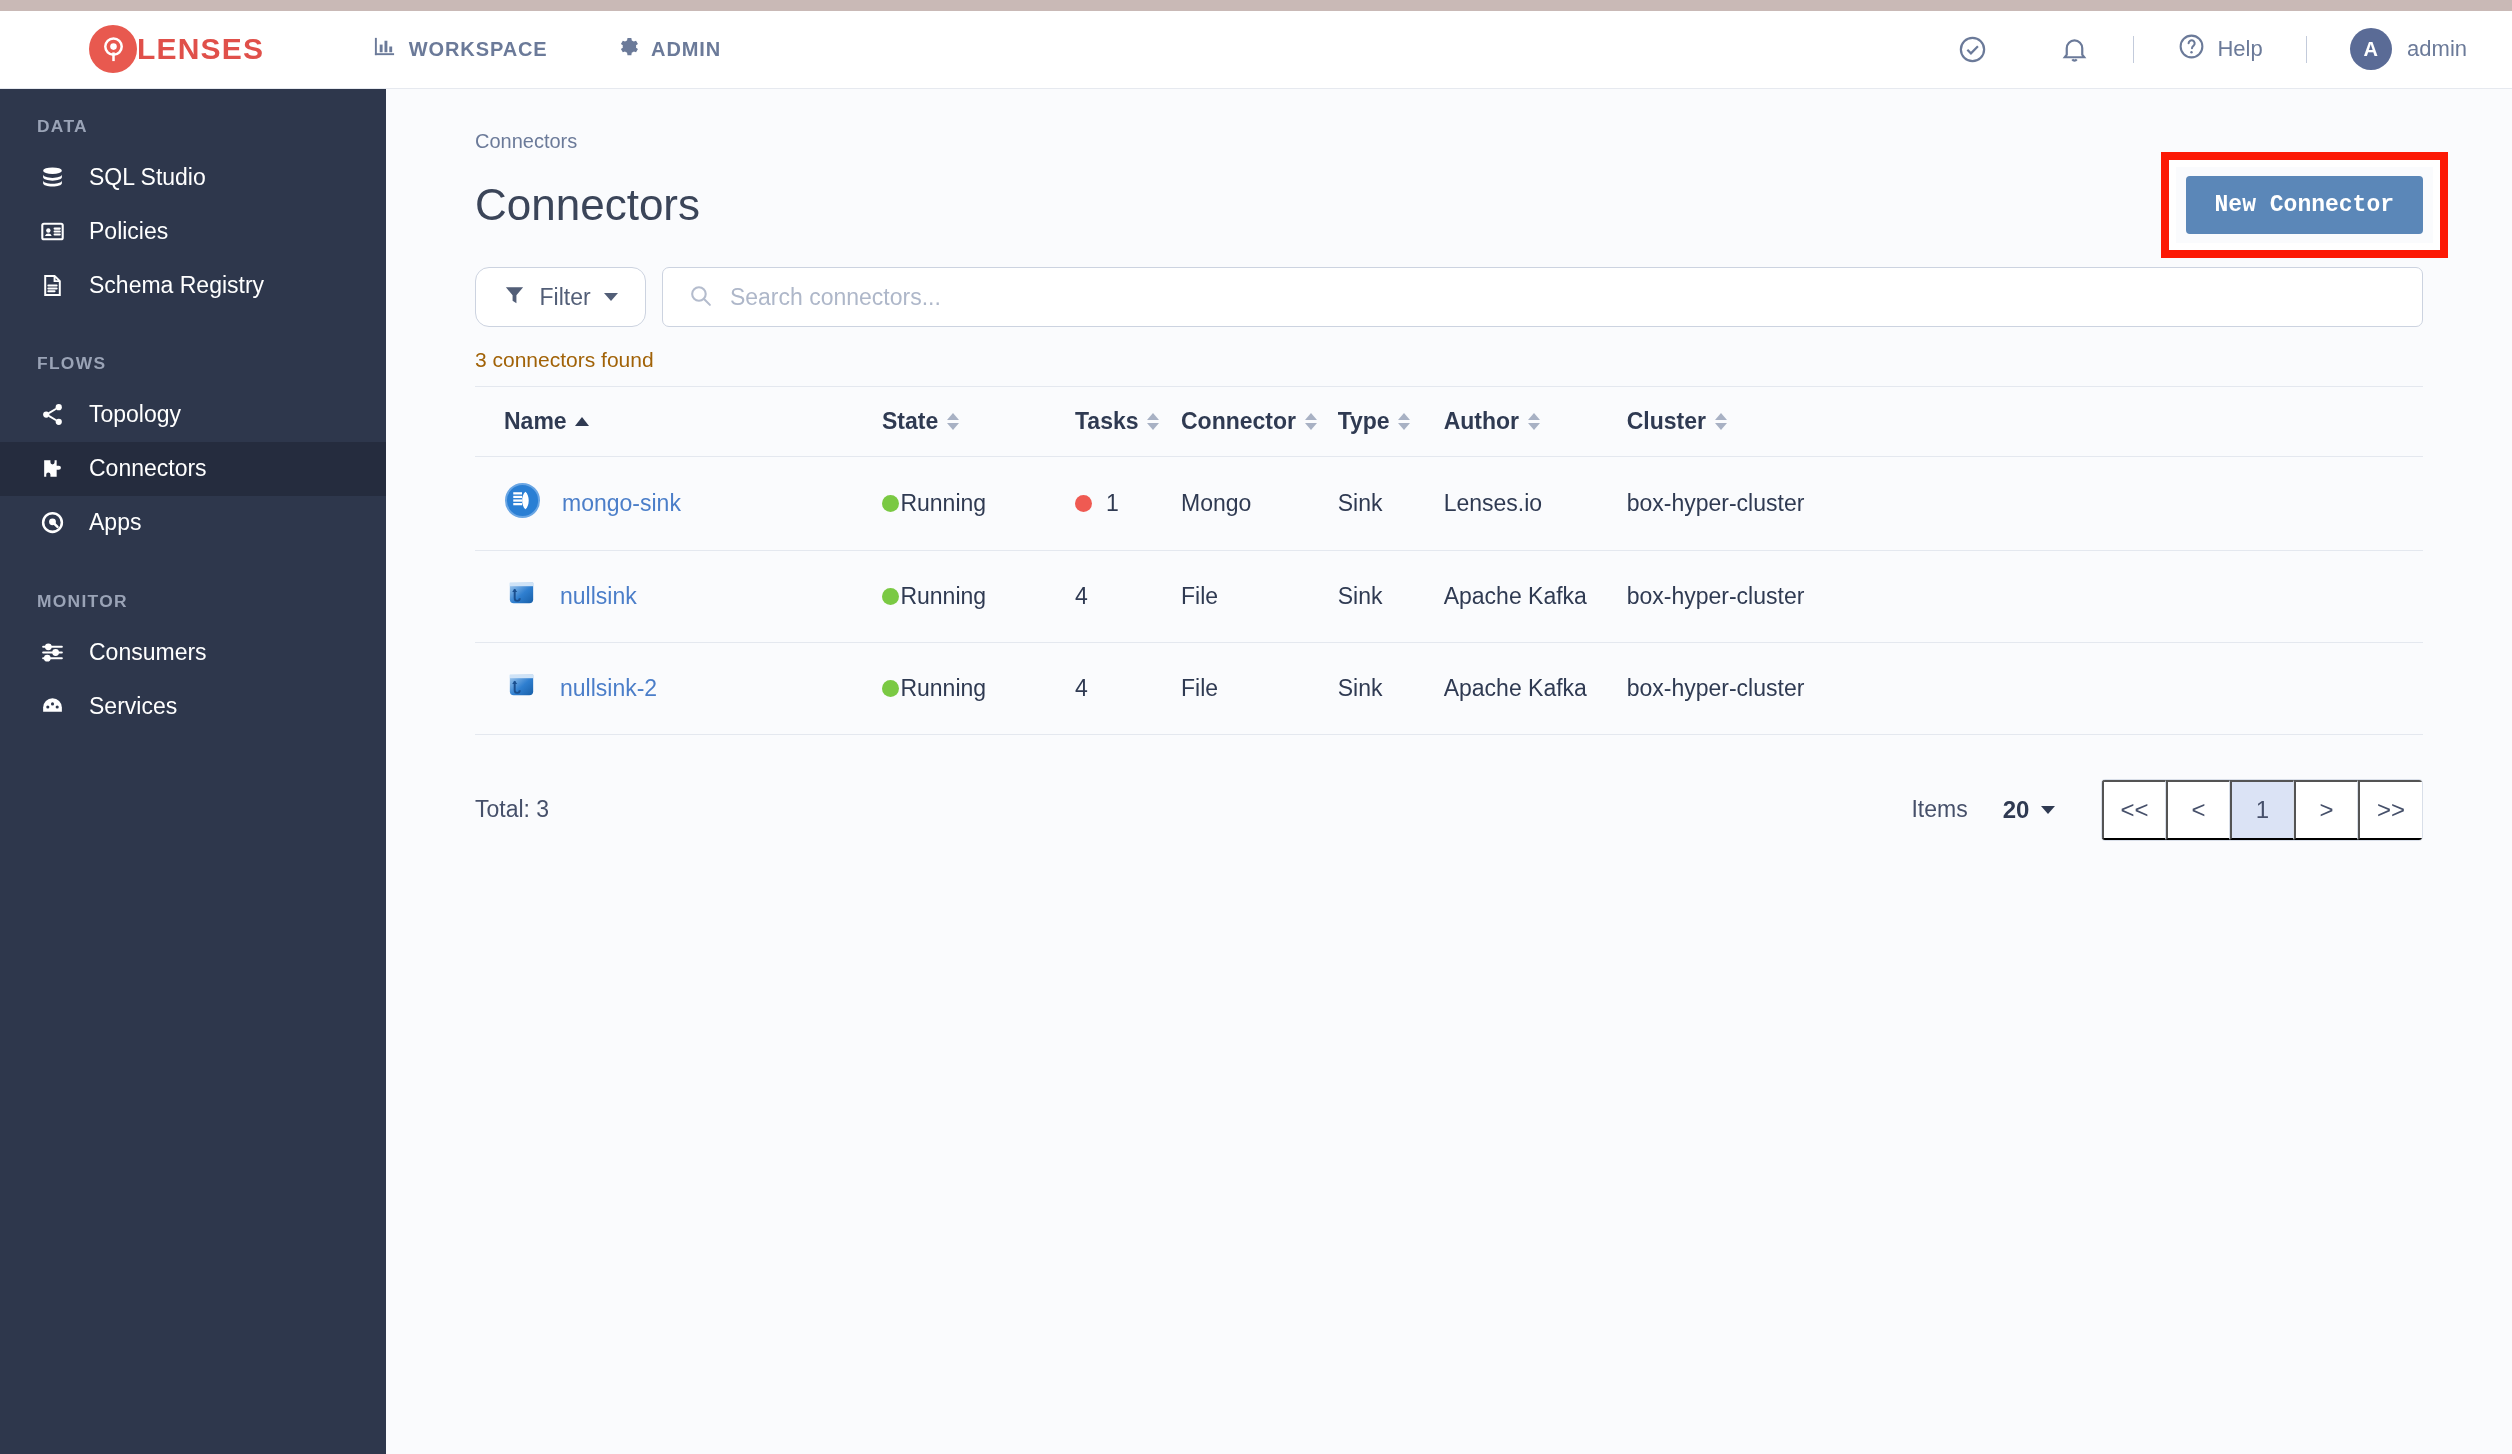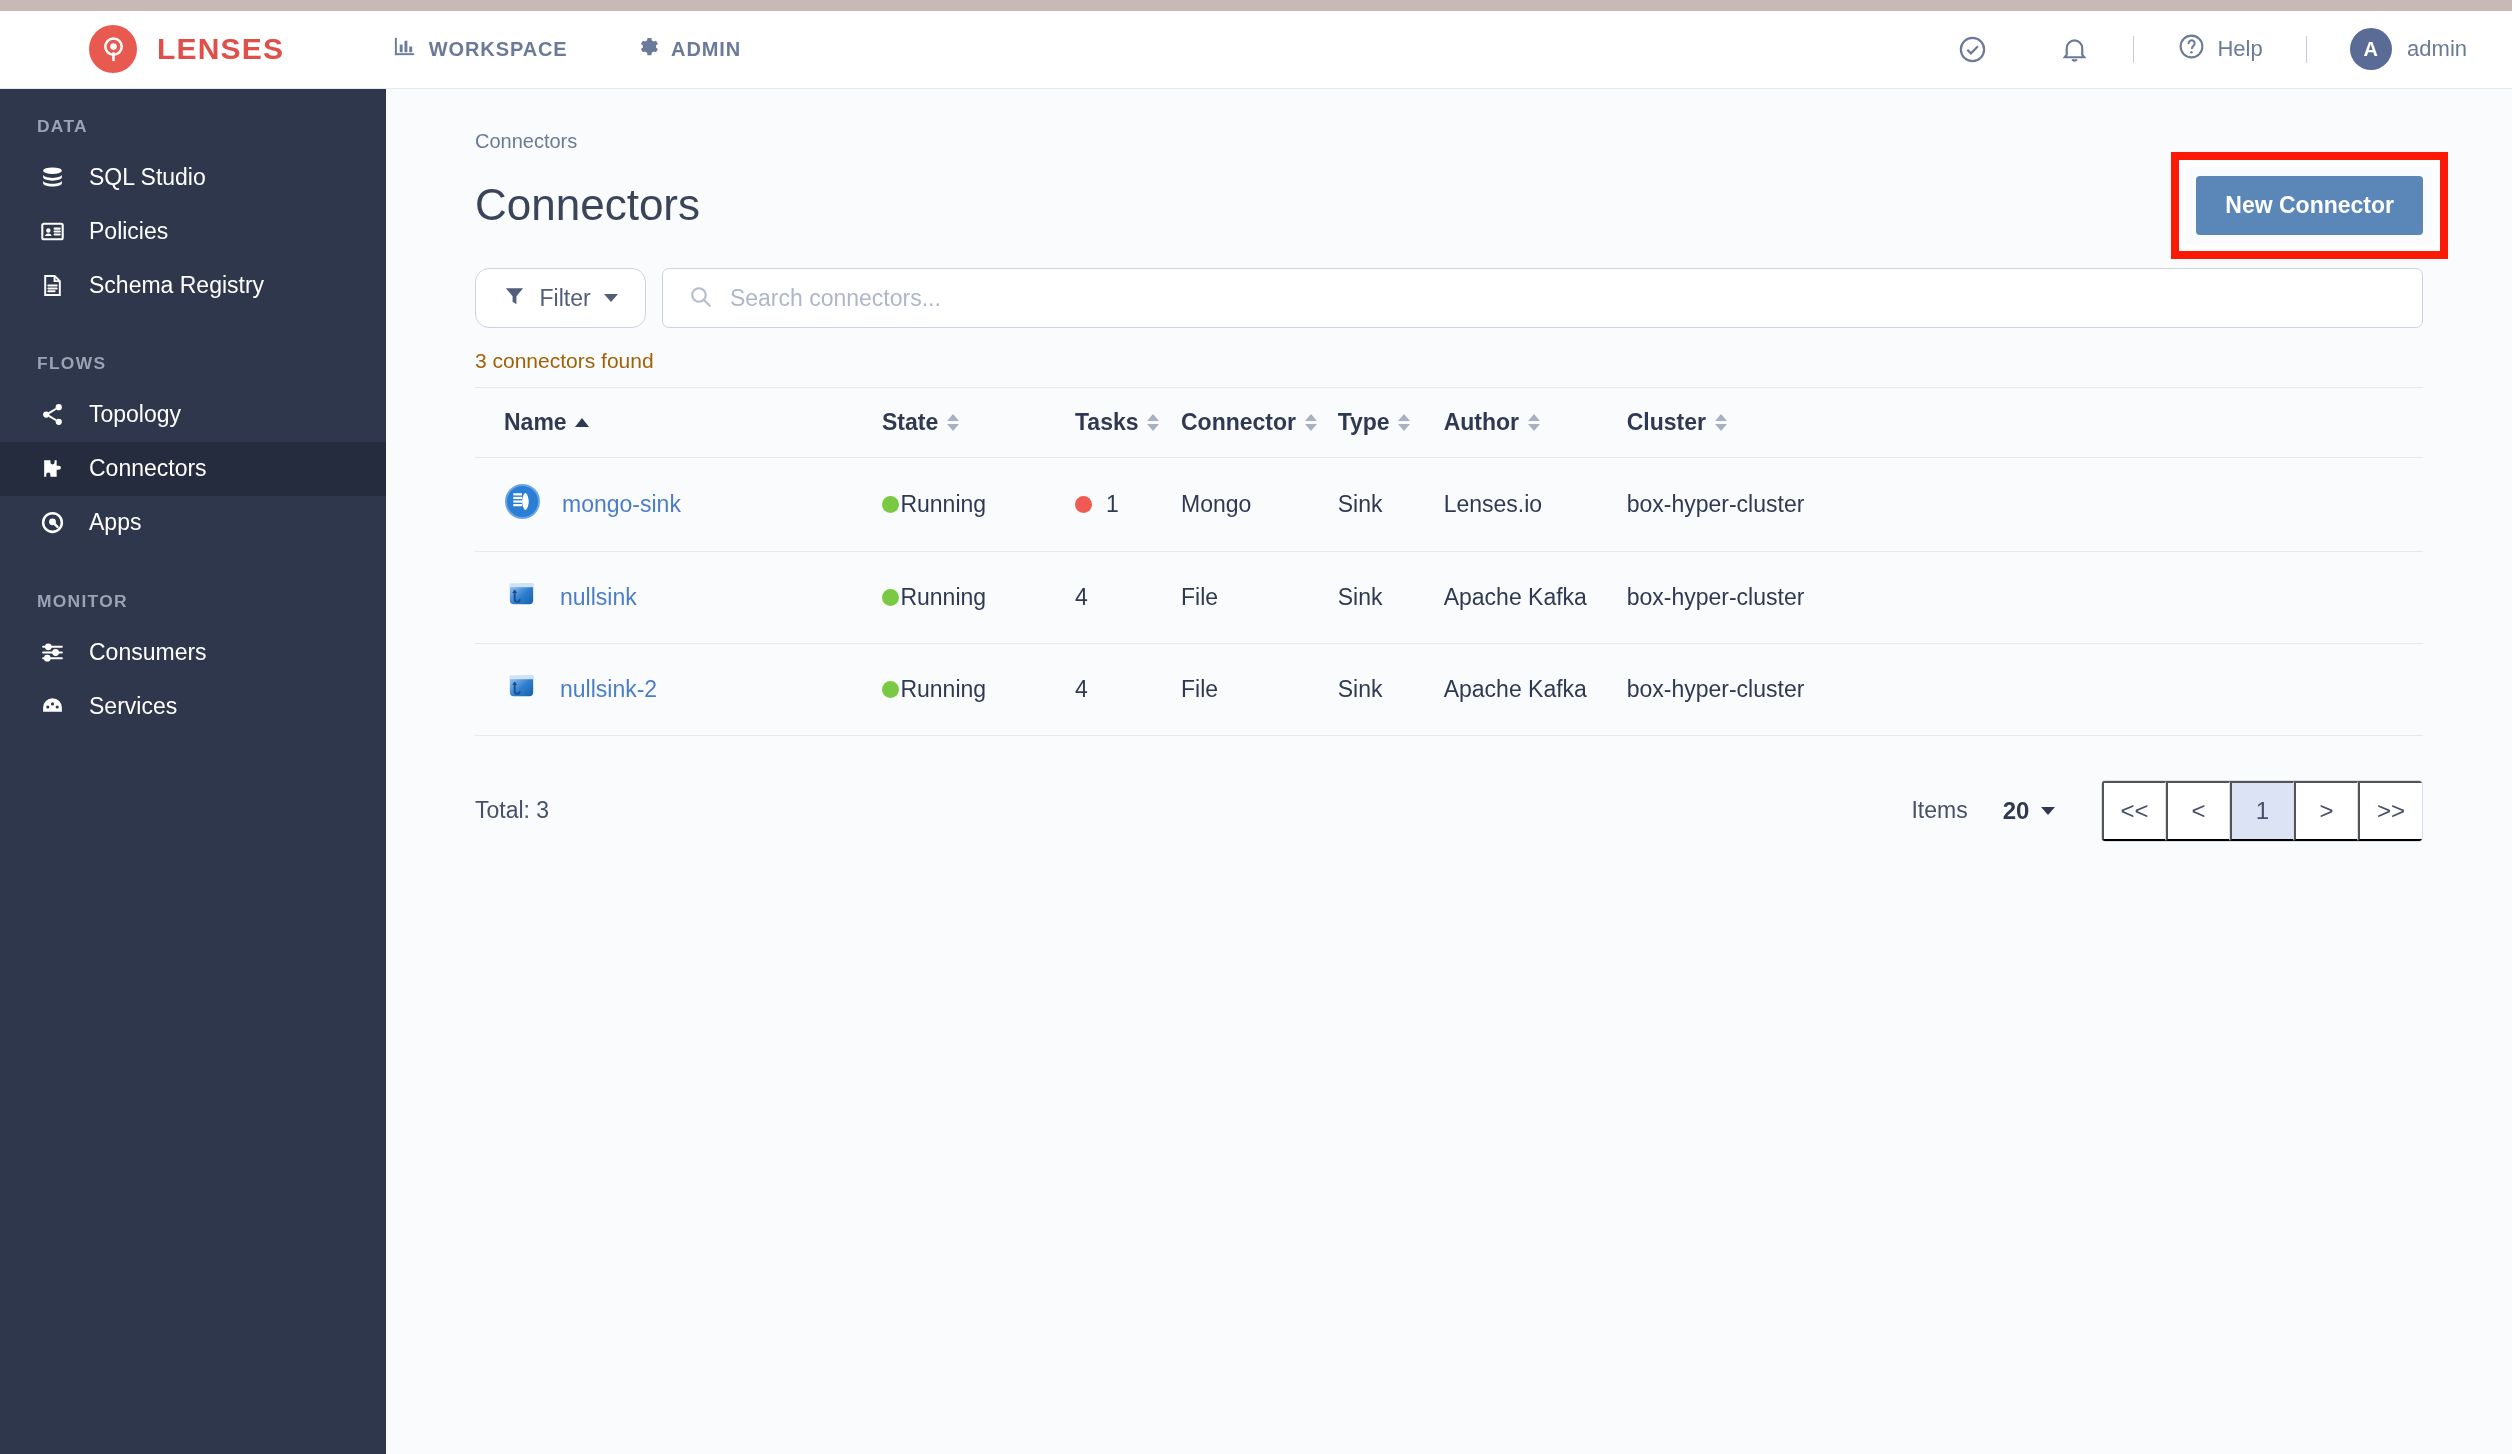--- a/index.html
+++ b/index.html
@@ -16,21 +16,21 @@
   .header {
     height: 78px; background: #ffffff; display: flex; align-items: center;
     border-bottom: 1px solid #e6e9ef; position: relative;
   }
   .brand { display: flex; align-items: center; margin-left: 89px; }
   .brand-logo {
     width: 48px; height: 48px; border-radius: 50%; background: #e8594f;
     display: flex; align-items: center; justify-content: center;
   }
   .brand-name {
-    margin-left: 20px; font-size: 30px; font-weight: bold;
+    font-size: 30px; font-weight: bold;
     color: #e0504a; letter-spacing: 1.2px;
   }
   .nav-main { display: flex; align-items: center; margin-left: 109px; gap: 68px; }
   .nav-item {
     display: flex; align-items: center; gap: 12.5px; cursor: pointer;
     color: #6b7a99; font-size: 20px; font-weight: bold; letter-spacing: 0.9px;
   }
   .header-right {
     position: absolute; right: 45px; display: flex; align-items: center; gap: 16px;
   }
@@ -71,21 +71,21 @@
     flex: 1; background: #fafbfd; padding: 0 89px 0 89px;
     position: relative; overflow: hidden;
   }
   .breadcrumb { color: #6b7a99; font-size: 20px; margin-top: 41px; }
   .title-row {
     display: flex; align-items: center; justify-content: space-between;
     margin-top: 23px;
   }
   .page-title { font-size: 44px; color: #3b4559; font-weight: normal; }
 
-  .new-btn-wrap { position: relative; }
+  .new-btn-wrap { position: relative; font-family: Liberation Mono, monospace; }
   .annot-box {
     position: absolute; left: -25px; top: -24px; right: -25px; bottom: -24px;
     border: 8.7px solid #fc1905; background: transparent; pointer-events: none;
   }
   .annot-box::after {
     content: ""; position: absolute; left: 0; top: 0; right: 0; bottom: 0;
     border: 7.7px solid #ffffff;
   }
   .new-btn {
     background: #5b87b8; color: #ffffff; border: none; border-radius: 3.9px;

